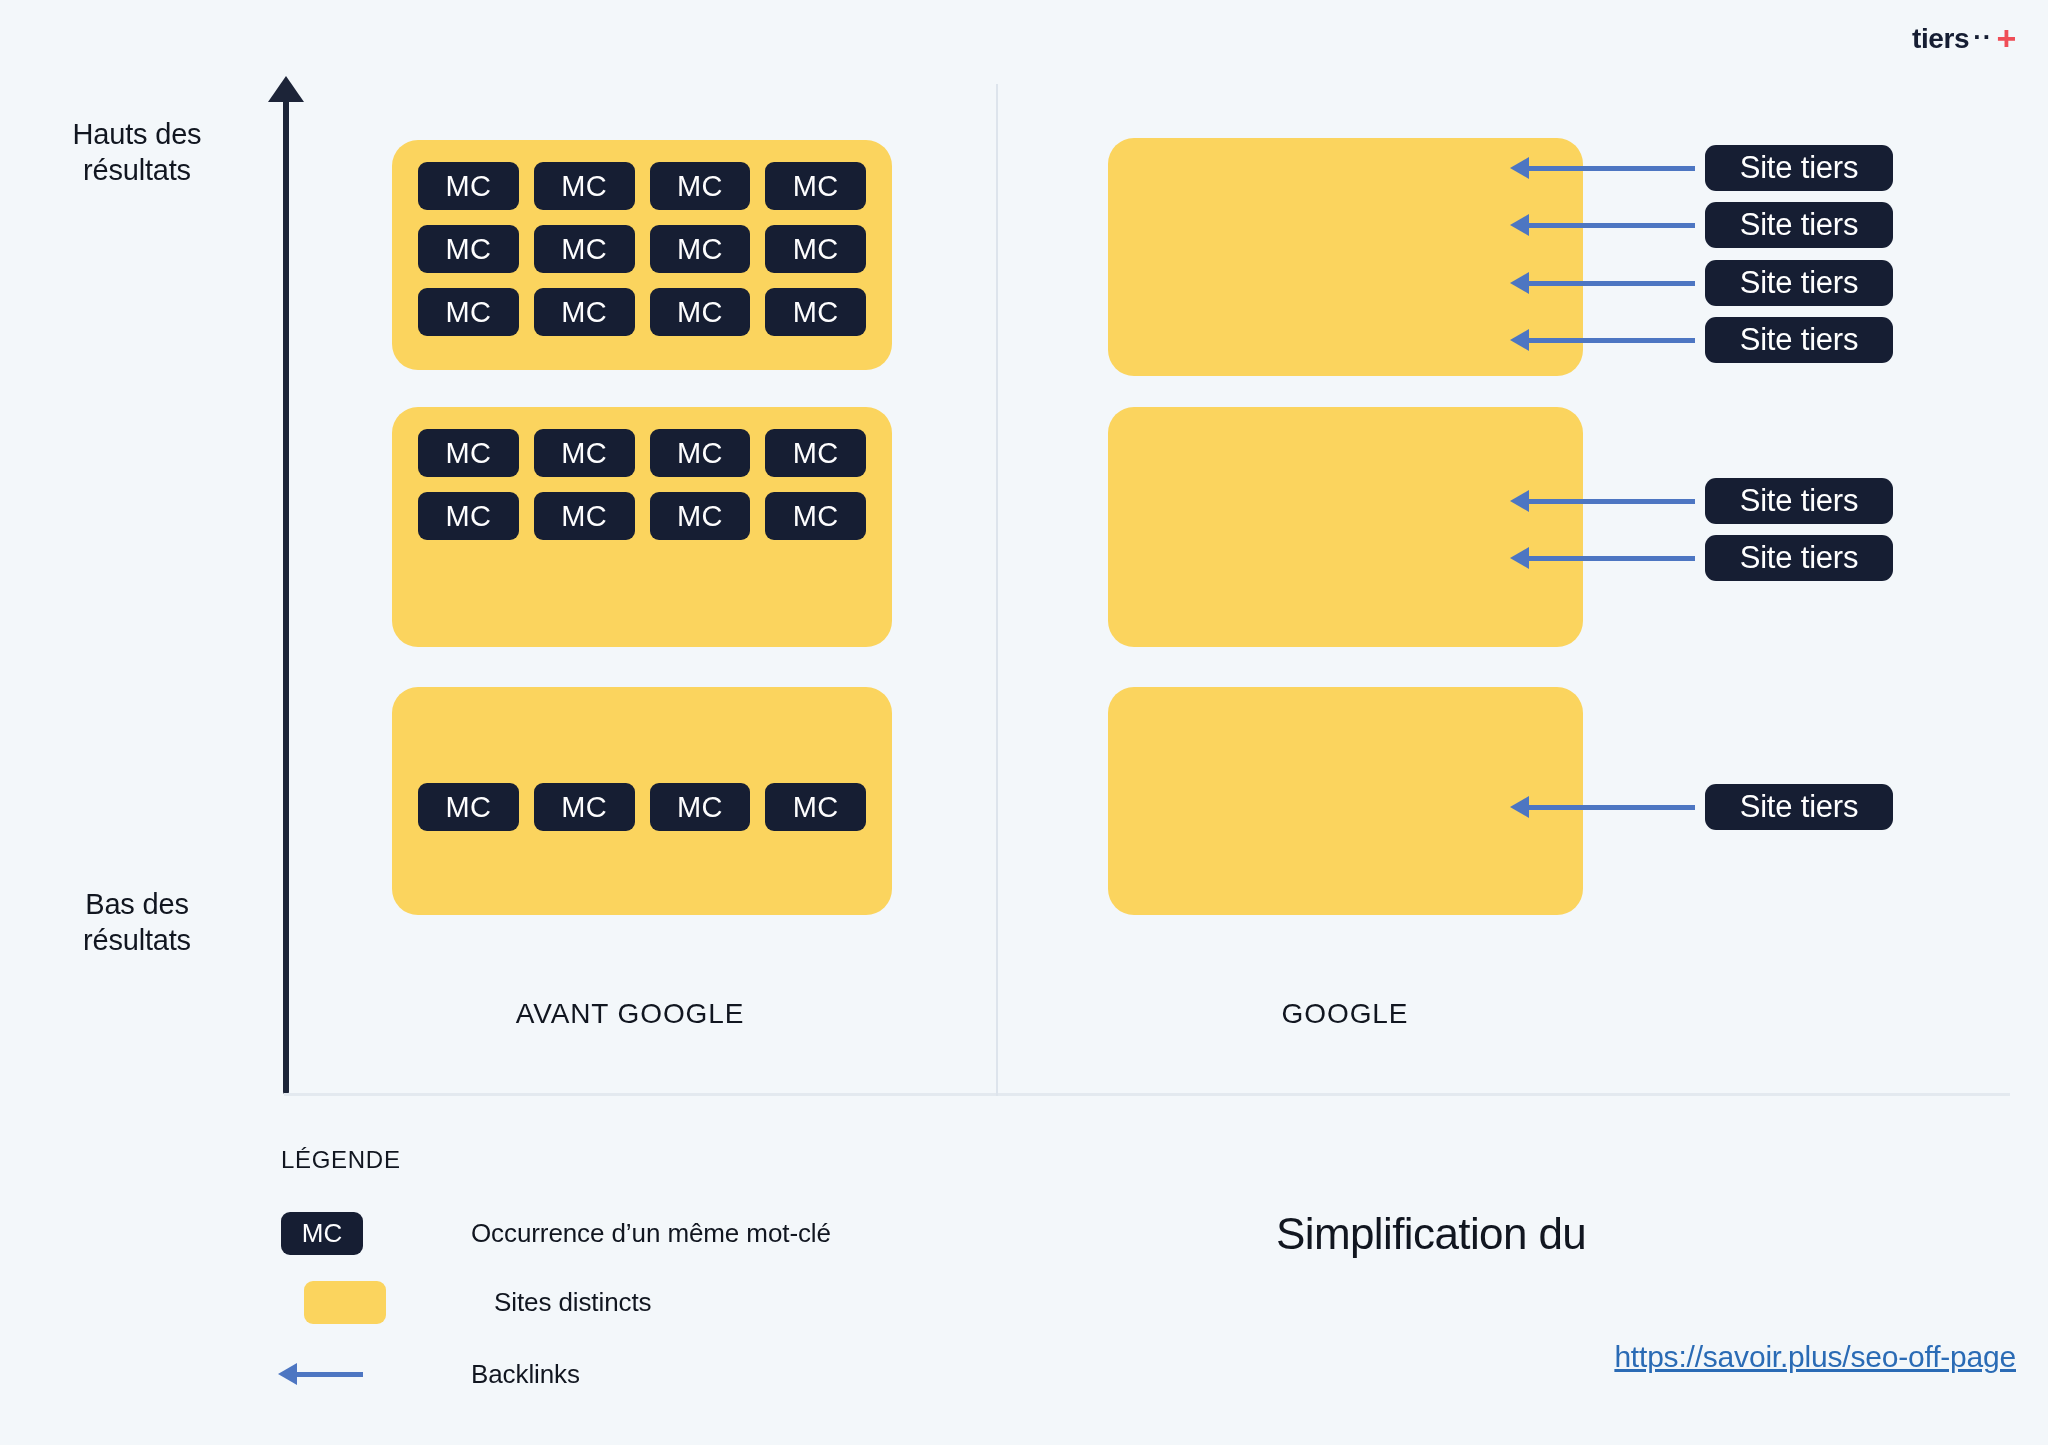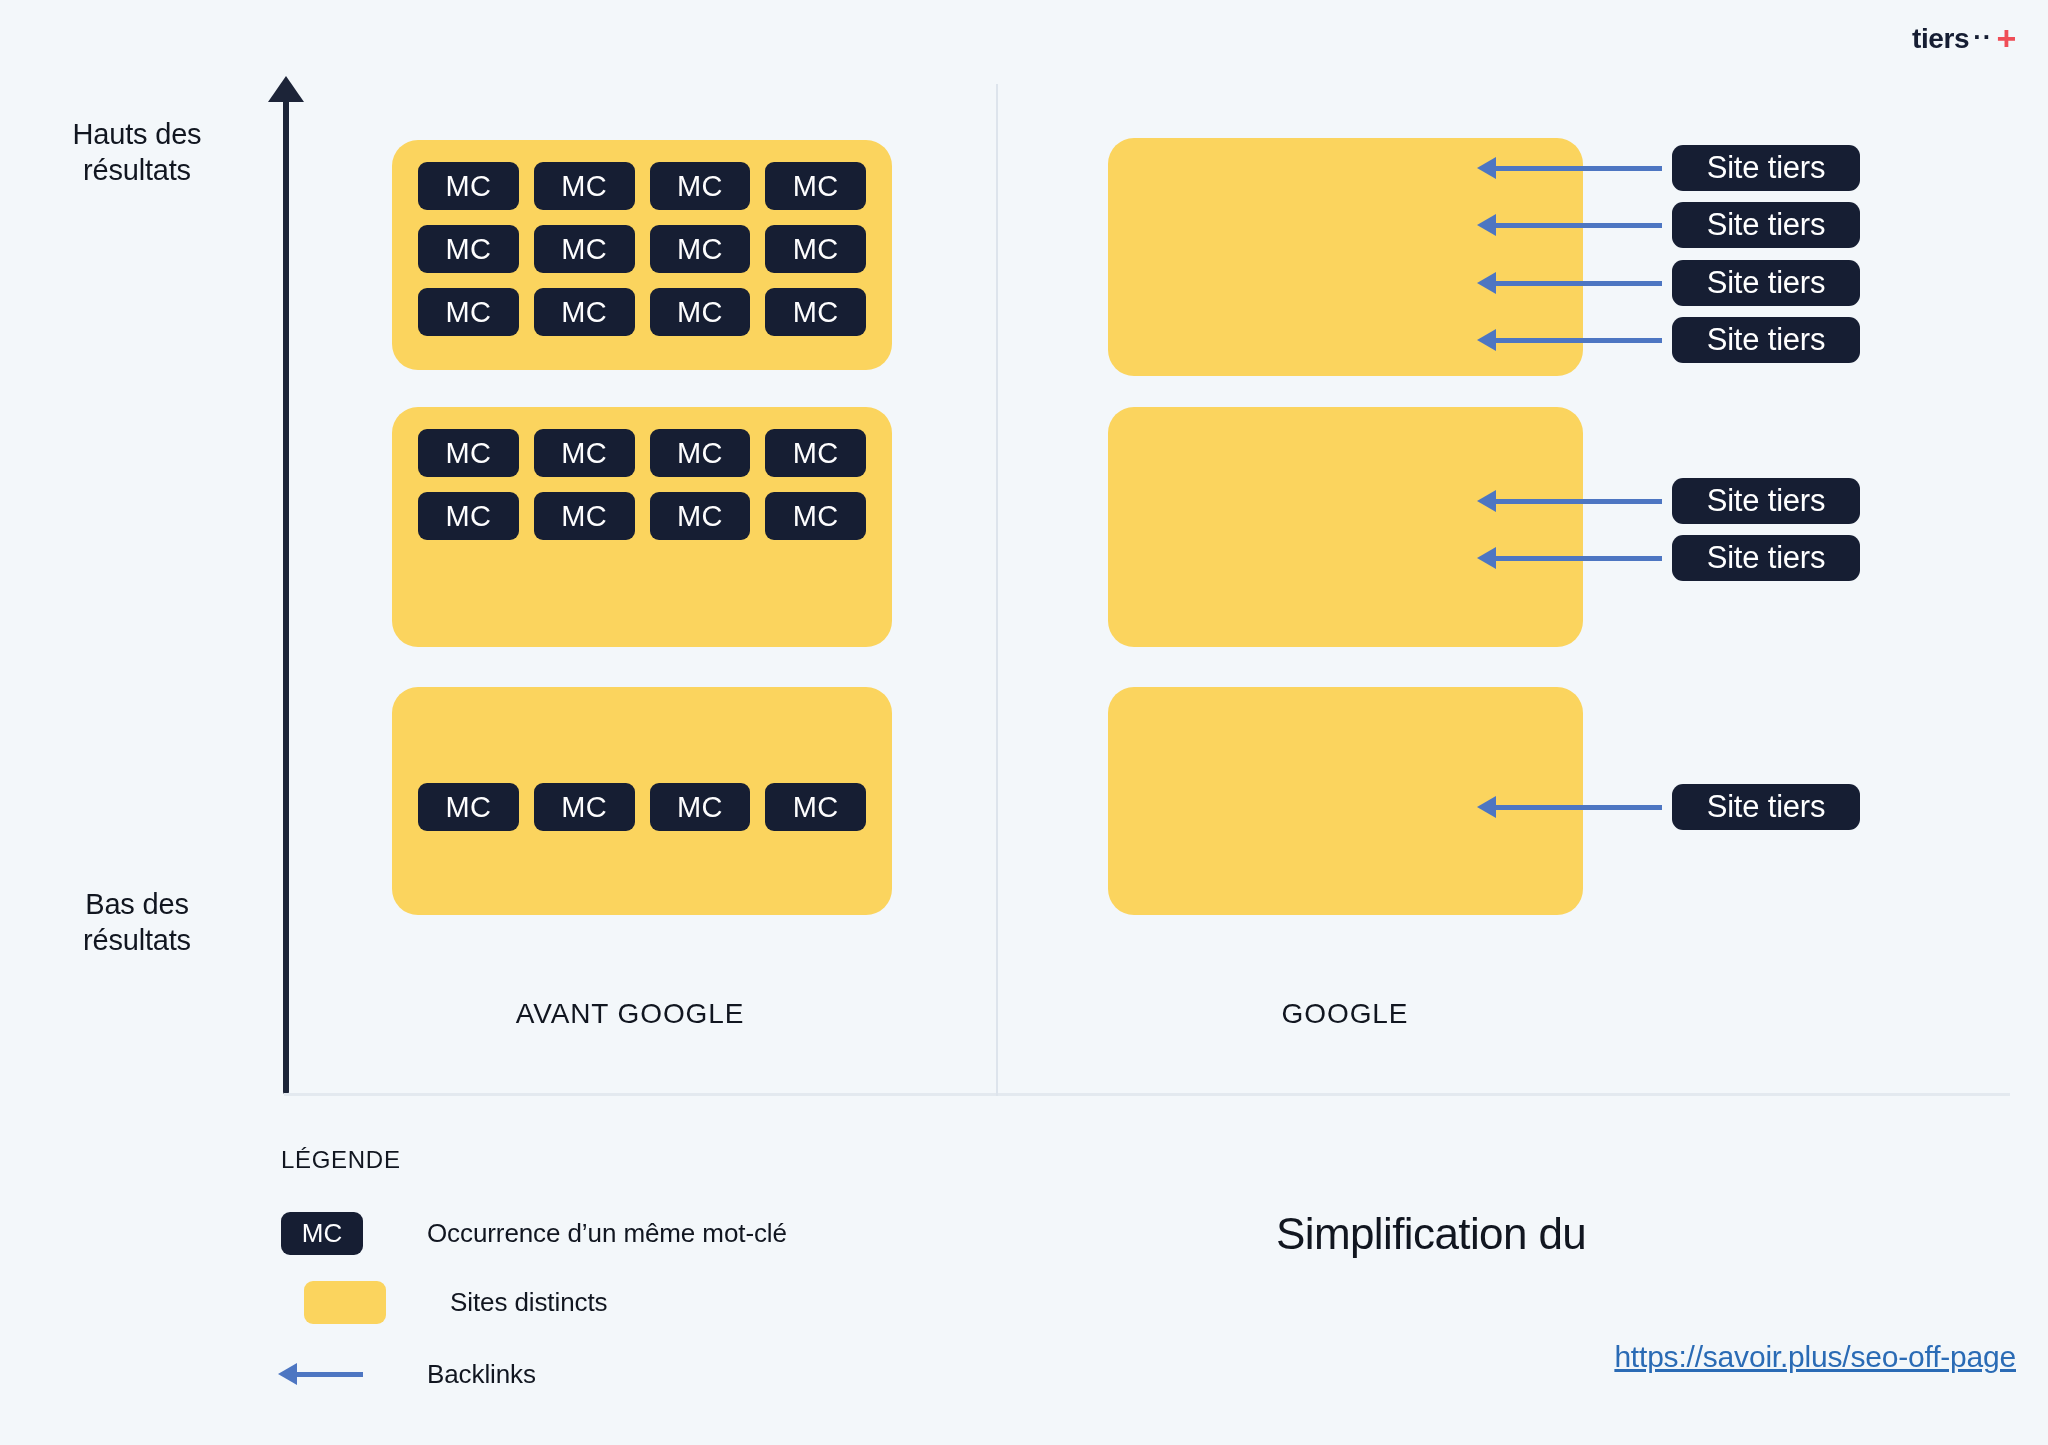--- a/index.html
+++ b/index.html
@@ -76,21 +76,21 @@
   #left-block-3{ left:392px; top:687px; width:500px; height:228px; }
   #left-block-3 .mc-grid{ top:74px; }
 
   
   #right-block-1{ left:1108px; top:138px; width:475px; height:238px; }
   #right-block-2{ left:1108px; top:407px; width:475px; height:240px; }
   #right-block-3{ left:1108px; top:687px; width:475px; height:228px; }
 
   
   .backlink{
-    position:absolute; left:1494px; height:46px;
+    position:absolute; left:1527px; height:46px;
     display:flex; align-items:center;justify-content:flex-end;
   }
   .arrow-line{
     position:relative; width:168px; height:5px; background:#4d76c2; margin-right:10px;
   }
   .arrow-line::before{
     content:""; position:absolute; left:-17px; top:-9px;
     width:0;height:0;
     border-top:11px solid transparent;border-bottom:11px solid transparent;
     border-right:19px solid #4d76c2;
@@ -133,21 +133,21 @@
   }
   .legend-swatch-arrow .la-line{
     position:relative;margin-left:14px;width:68px;height:5px;background:#4d76c2;
   }
   .legend-swatch-arrow .la-line::before{
     content:"";position:absolute;left:-17px;top:-9px;width:0;height:0;
     border-top:11px solid transparent;border-bottom:11px solid transparent;
     border-right:19px solid #4d76c2;
   }
   .legend-text{
-    margin-left:64px; font-size:26px; color:#111620; letter-spacing:-0.1px; white-space:nowrap;
+    margin-left:108px; font-size:26px; color:#111620; letter-spacing:-0.1px; white-space:nowrap;
   }
 
   
   #footer-title{
     position:absolute; right:32px; top:1206px; width:740px;
     text-align:left; font-size:44px; line-height:1.26;
     letter-spacing:-0.6px; color:#111620;
   }
   #footer-link{
     position:absolute; right:32px; top:1340px; width:740px;

